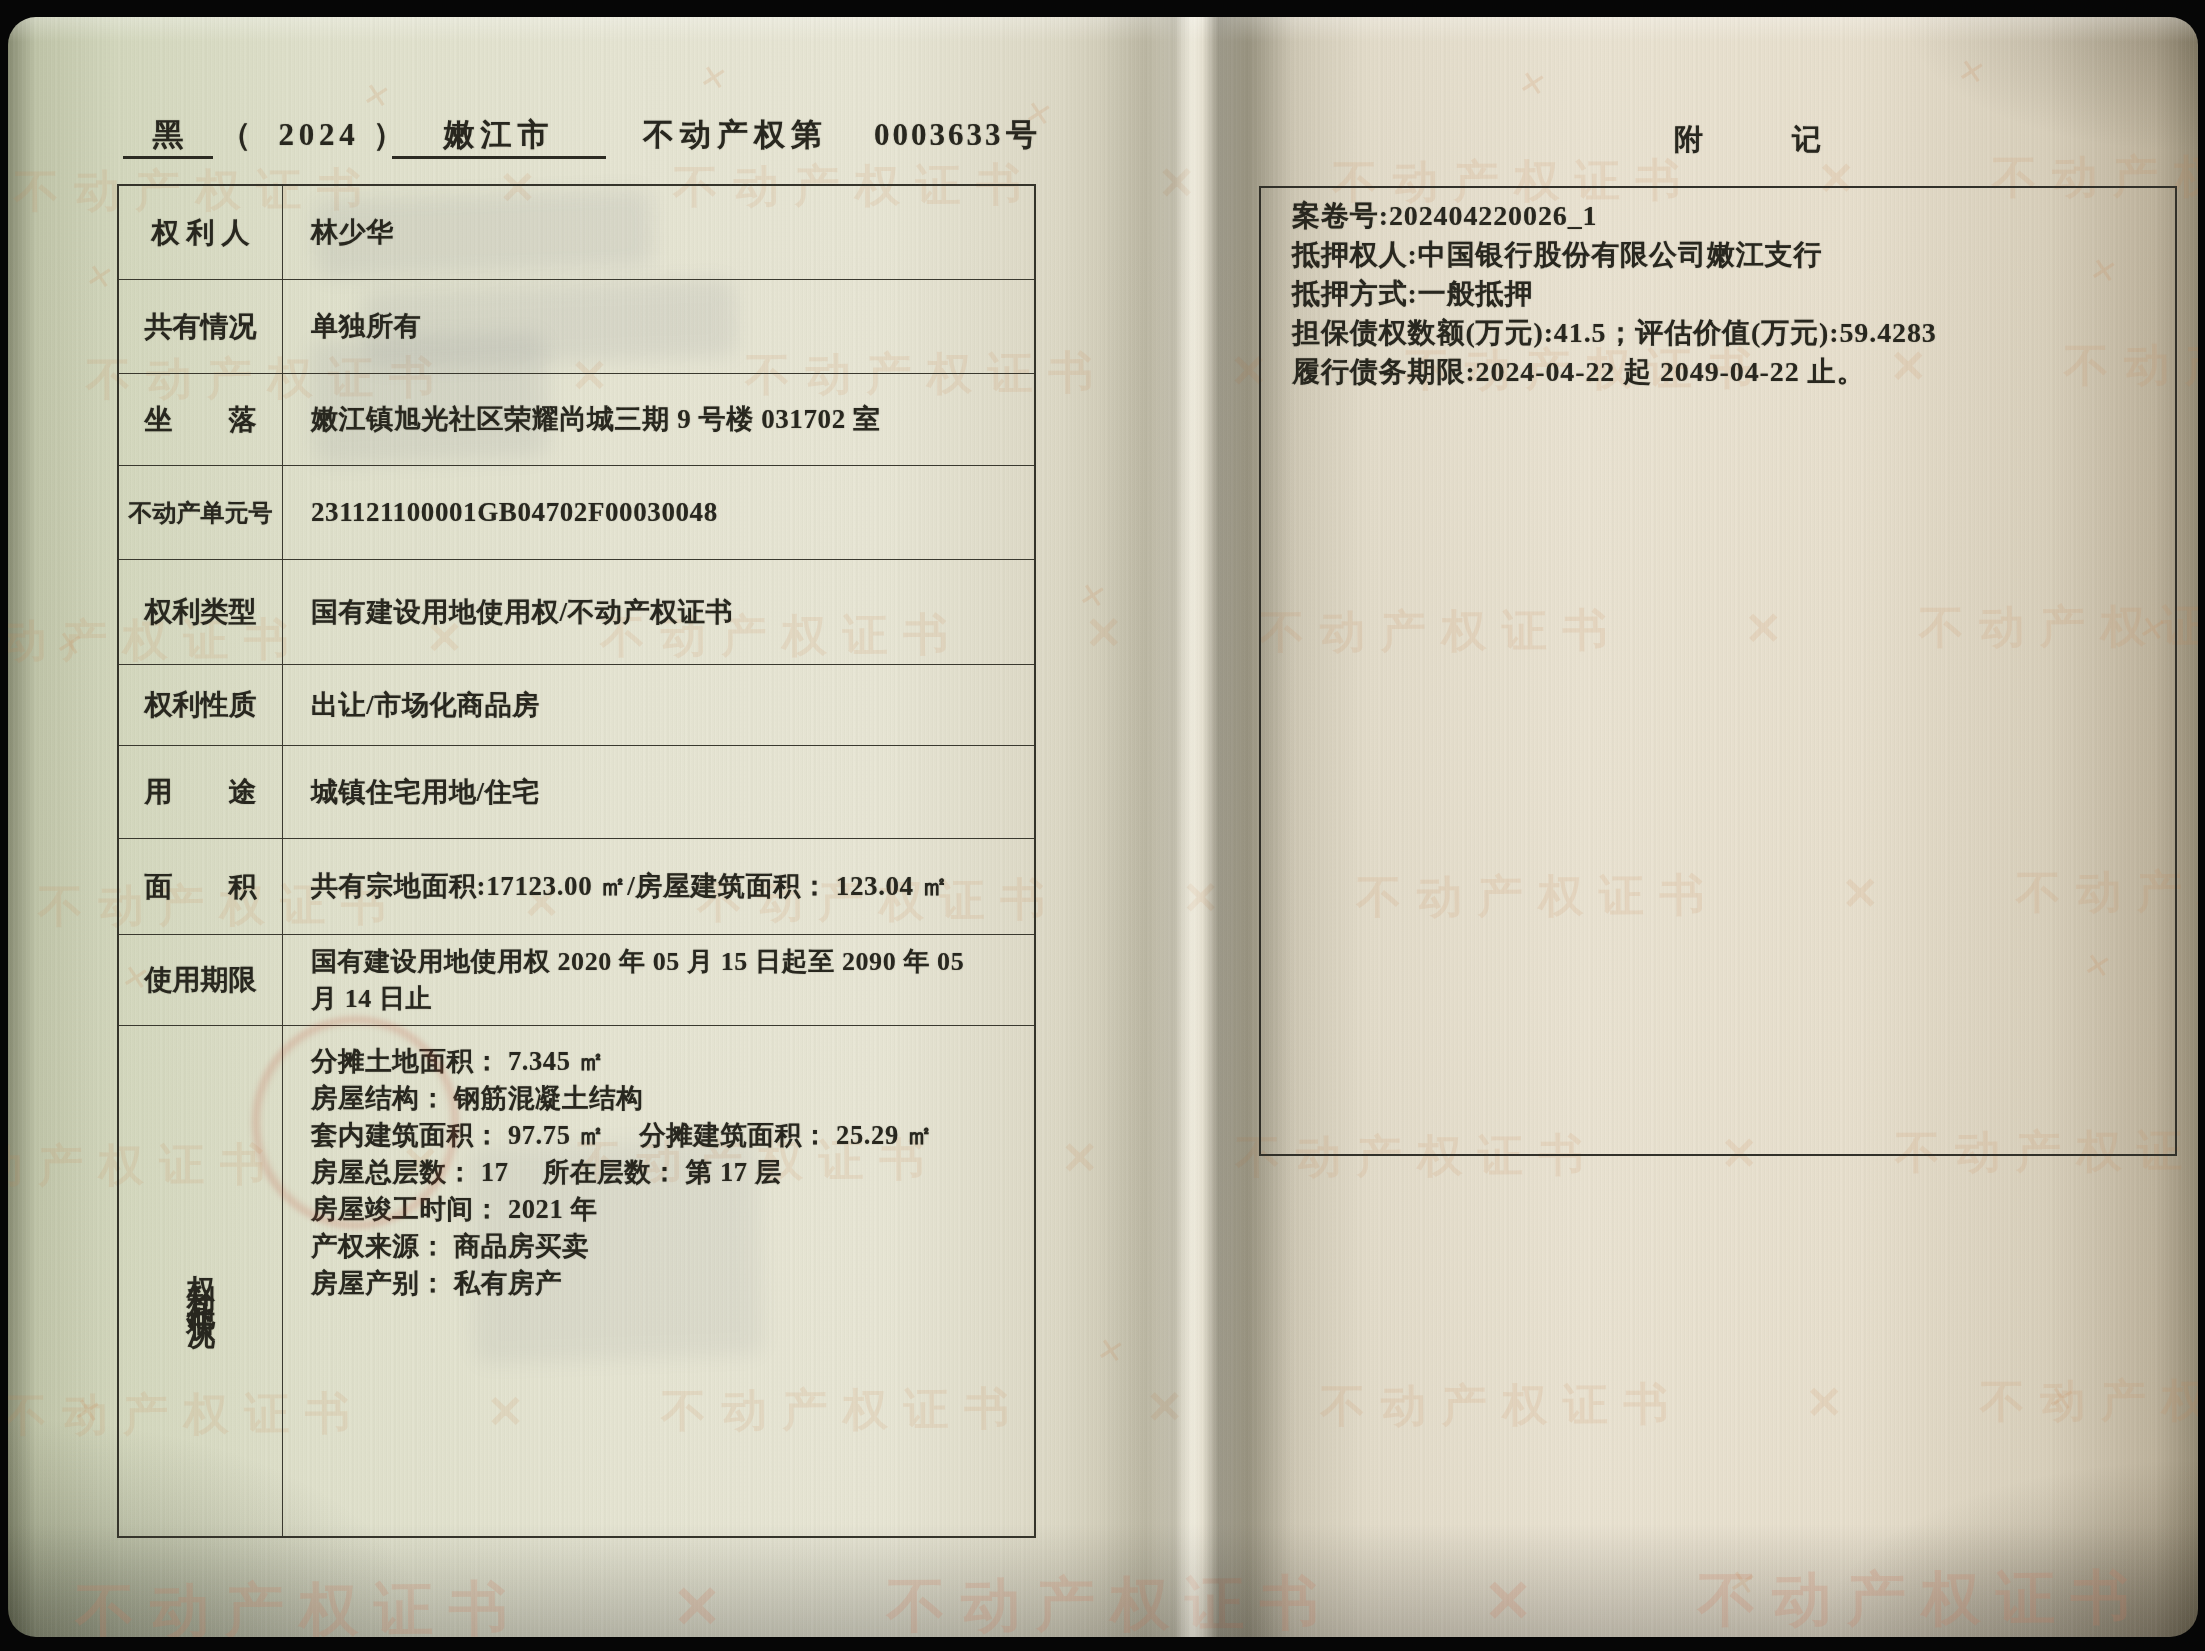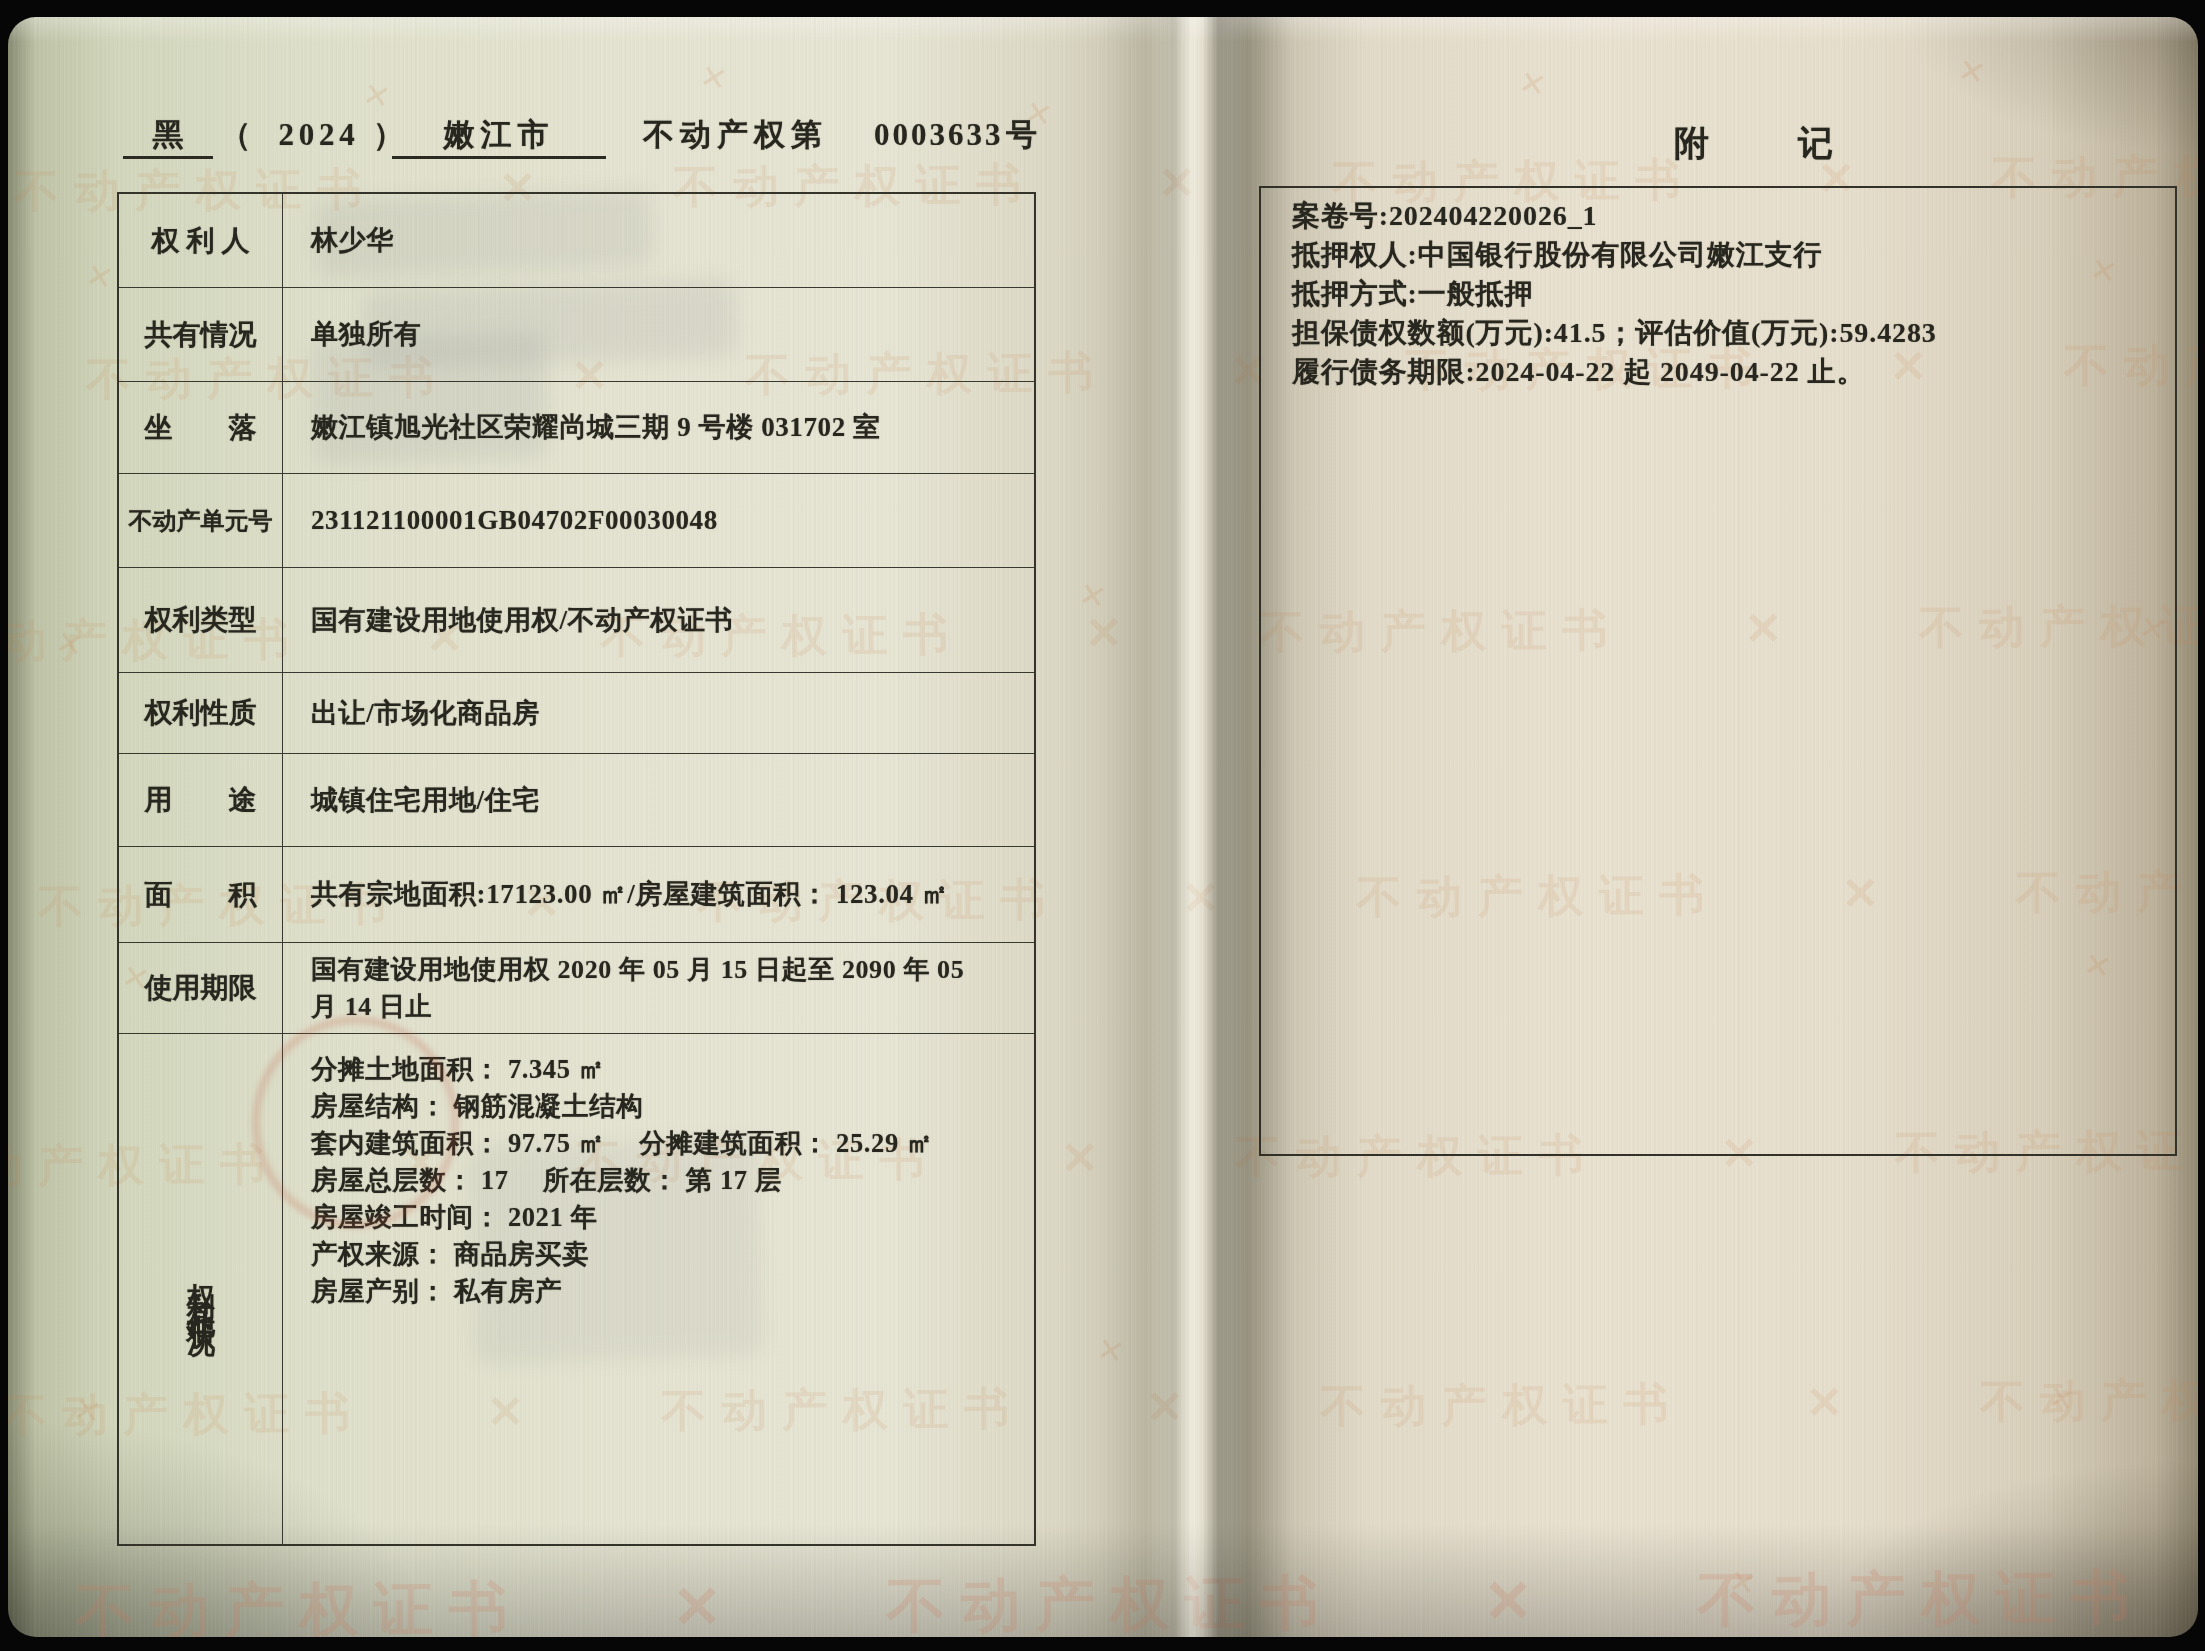--- a/index.html
+++ b/index.html
@@ -57,21 +57,21 @@
   }
   
   #header-left{position:absolute;left:0;top:114px;width:1083px;height:45px;font-weight:700;font-size:31px;}
   #header-left span{position:absolute;top:0;line-height:42px;white-space:nowrap;}
   .h-region{left:123px;width:90px;text-align:center;border-bottom:3px solid #2c2b23;}
   .h-op{left:220px;} .h-year{left:266px;width:106px;text-align:center;letter-spacing:4.8px;} .h-cp{left:373px;}
   .h-city{left:392px;width:214px;text-align:center;border-bottom:3px solid #2c2b23;letter-spacing:6px;}
   .h-type{left:643px;letter-spacing:6px;} .h-serial{left:874px;letter-spacing:3px;} .h-suffix{left:1006px;}
   
   #left-table{
-    position:absolute;left:117px;top:192px;width:919px;height:1354px;
+    position:absolute;left:117px;top:184px;width:919px;height:1354px;
     box-sizing:border-box;border:2.4px solid #35342b;
     display:grid;grid-template-columns:164px 1fr;
     grid-template-rows:94px 94px 92px 94px 105px 81px 93px 96px 91px auto;
   }
   .lt-label{
     border-right:1.8px solid #3a392f;border-bottom:1.8px solid #3a392f;
     display:flex;align-items:center;justify-content:center;text-align:center;
     font-size:28px;font-weight:700;white-space:pre;
   }
   .lt-value{
@@ -82,21 +82,21 @@
   .lt-label.small{font-size:24px;}
   .v-line{line-height:37px;}
   .r8 .v-line{font-size:26px;}
   .r9-label{
     writing-mode:vertical-rl;text-orientation:upright;letter-spacing:9.6px;
     font-size:28px;font-weight:700;
   }
   .r9 {justify-content:flex-start;padding-top:17px;}
   .r9 .v-line{font-size:26.5px;line-height:37px;}
   
-  #title-right{position:absolute;left:1674px;top:120px;font-size:35px;font-weight:700;}
+  #title-right{position:absolute;left:1674px;top:120px;font-size:29px;font-weight:700;}
   #title-right .t2{margin-left:89px;}
   #right-box{
     position:absolute;left:1259px;top:186px;width:918px;height:970px;
     box-sizing:border-box;border:2.4px solid #32312a;
     padding:8.4px 18px 0 31px;
   }
   .rb-line{font-size:28px;font-weight:700;line-height:39px;white-space:nowrap;letter-spacing:0.9px;}
   .txt{text-shadow:0 0 1.2px rgba(45,44,32,.45);}
   .layer-content{position:absolute;inset:0;z-index:5;}
   .layer-deco{position:absolute;inset:0;z-index:3;}

